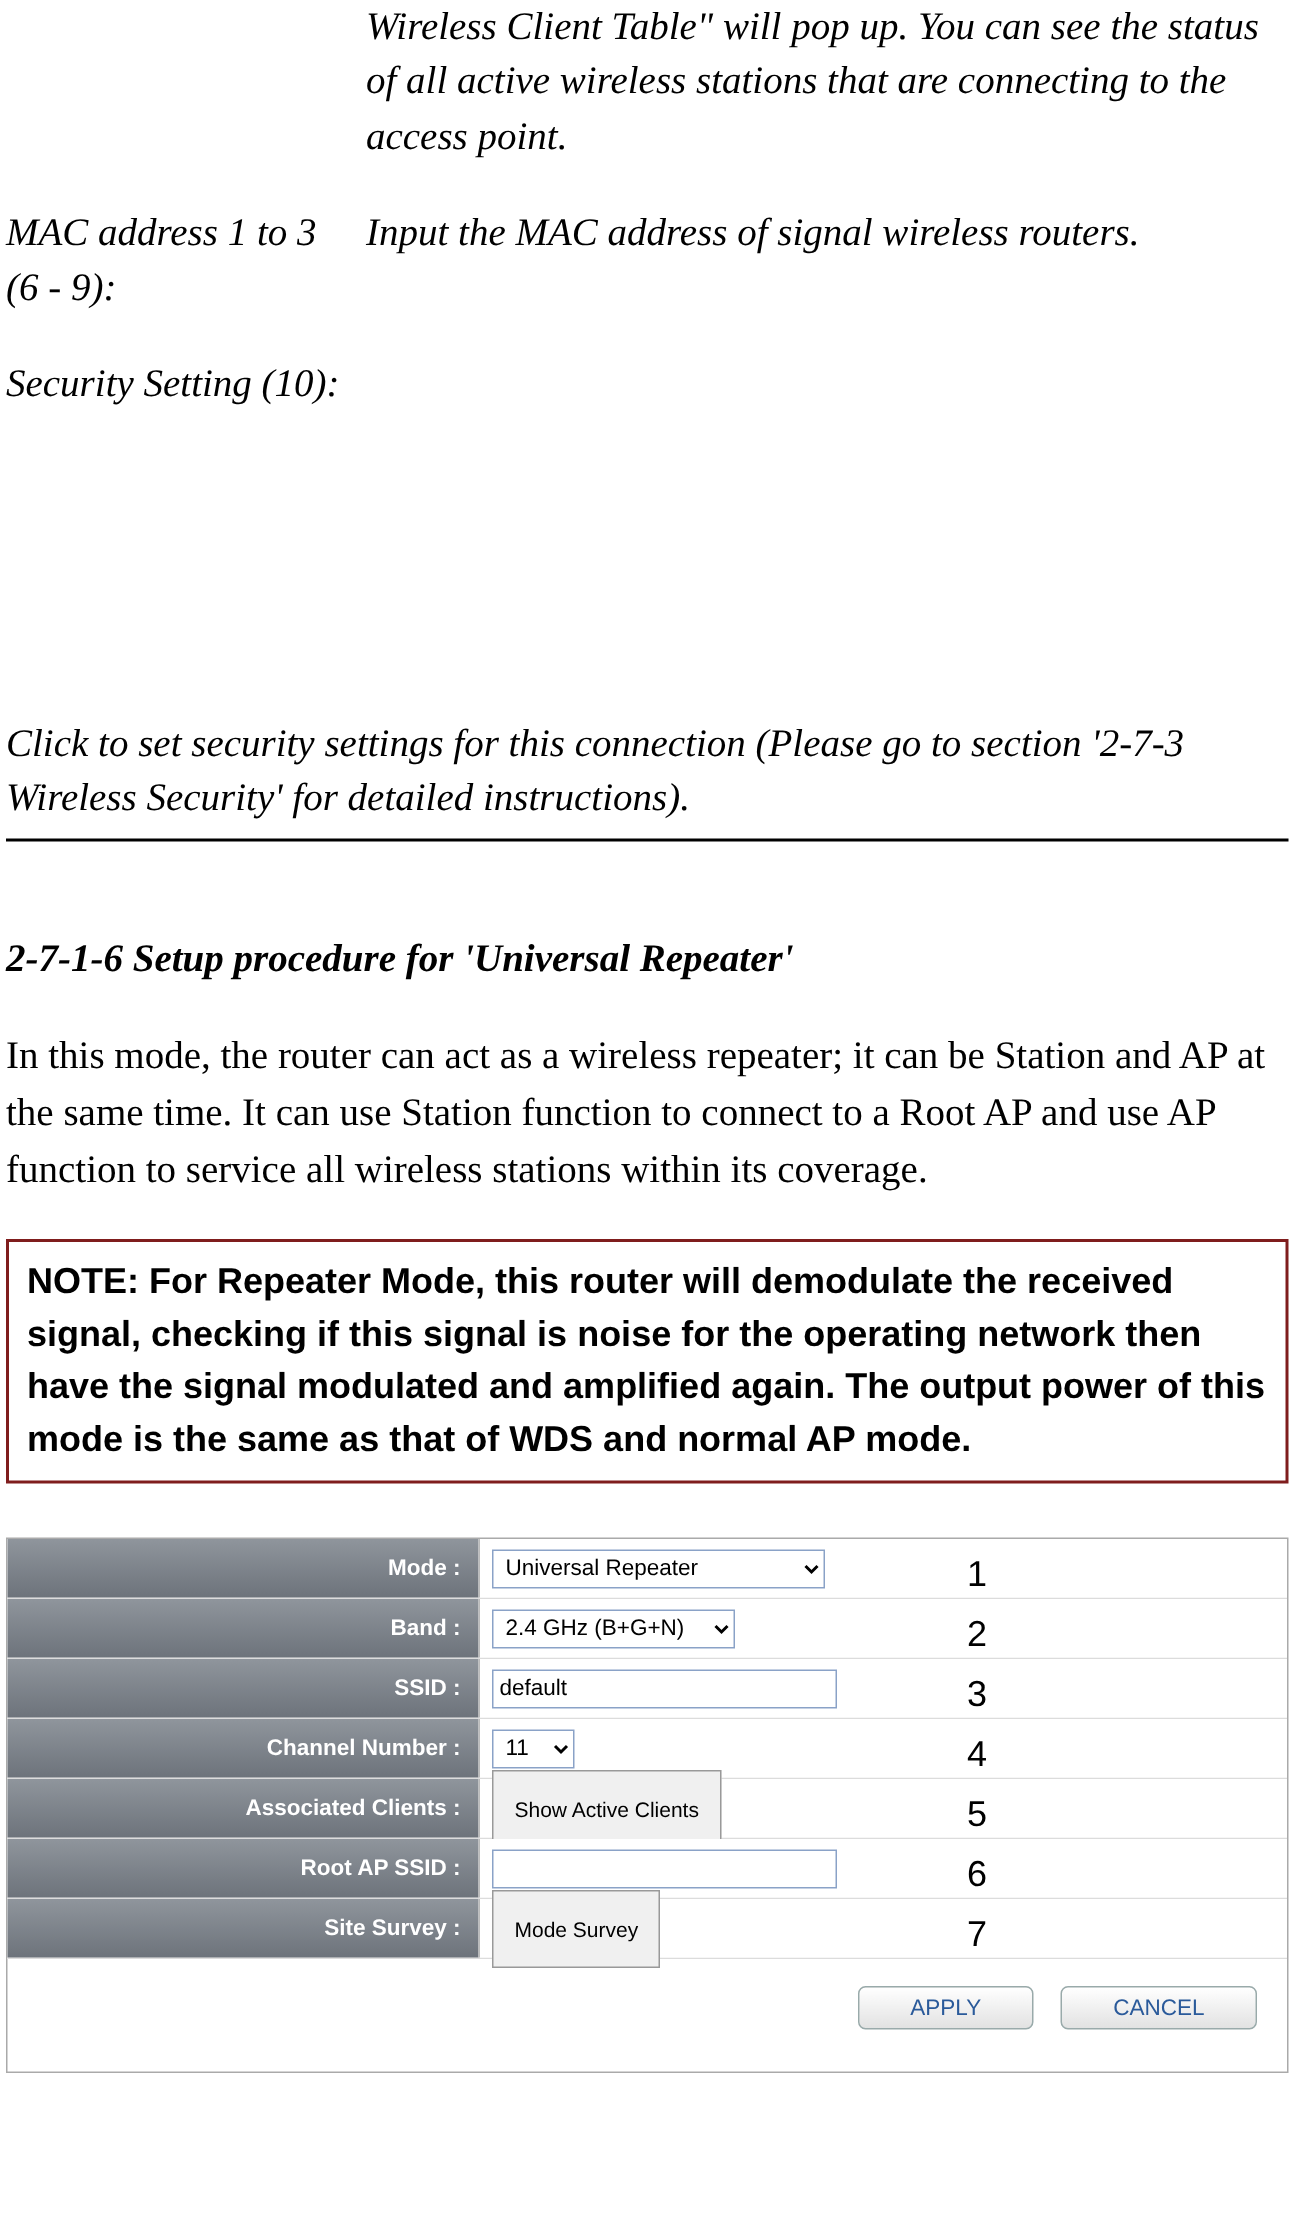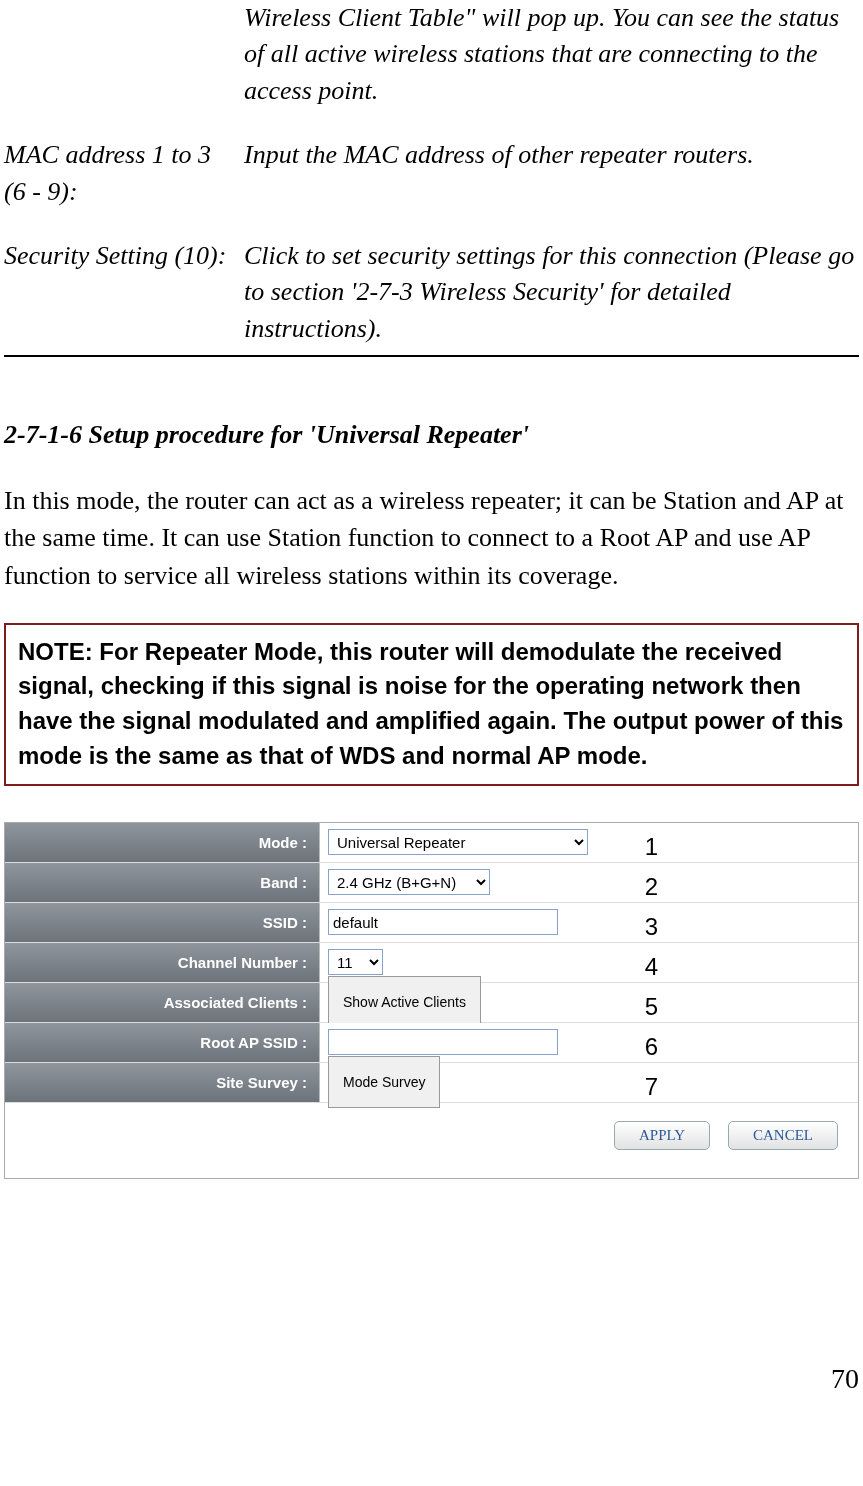--- a/index.html
+++ b/index.html
@@ -18,21 +18,21 @@
     .definitions {
       border-bottom: 2px solid #000;
       padding-bottom: 8px;
       margin-bottom: 60px;
     }
     .def-row {
       display: flex;
       margin-bottom: 28px;
       font-style: italic;
     }
-    .def-row:last-child { margin-bottom: 0; }
+    .def-row:last-child { margin-bottom: 0; flex-direction: column; }
     .def-label {
       flex: 0 0 240px;
       padding-right: 10px;
     }
     .def-desc {
       flex: 1;
     }
     .section-heading {
       font-weight: bold;
       font-style: italic;
@@ -93,21 +93,21 @@
       background: #fff;
     }
     select, input[type=text] {
       font-family: Arial, Helvetica, sans-serif;
       font-size: 15px;
       border: 1px solid #8aa2c7;
       background: #fff;
       height: 26px;
       padding: 2px 4px;
     }
-    .sel-mode { width: 260px; }
+    .sel-mode { width: 222px; }
     .sel-band { width: 162px; }
     .inp-ssid { width: 230px; }
     .sel-chan { width: 55px; }
     .inp-root { width: 230px; }
     .btn-inline {
       font-family: Arial, Helvetica, sans-serif;
       font-size: 14px;
       background: #f0f0f0;
       border: 1px solid #999;
       padding: 17px 14px;
@@ -121,26 +121,26 @@
       color: #000;
       pointer-events: none;
     }
     .actions {
       display: flex;
       justify-content: flex-end;
       gap: 18px;
       padding: 18px 20px 6px 0;
     }
     .btn-action {
-      font-family: Liberation Serif, serif;
+      font-family: Liberation Sans, sans-serif;
       font-size: 15px;
       background: linear-gradient(#ffffff, #e2e2e2);
       border: 1px solid #9aa;
       border-radius: 5px;
-      padding: 5px 24px;
+      padding: 5px 34px;
       cursor: pointer;
       color: #2a5a9a;
     }
     .page-num {
       text-align: right;
       font-size: 28px;
       margin-top: 180px;
       font-family: "Times New Roman", Times, serif;
     }
   </style>
@@ -149,21 +149,21 @@
 
 <div class="page">
 
   <div class="definitions">
     <div class="def-row">
       <div class="def-label"></div>
       <div class="def-desc">Wireless Client Table" will pop up. You can see the status of all active wireless stations that are connecting to the access point.</div>
     </div>
     <div class="def-row">
       <div class="def-label">MAC address 1 to 3 (6 - 9):</div>
-      <div class="def-desc">Input the MAC address of other repeater routers.</div>
+      <div class="def-desc">Input the MAC address of signal wireless routers.</div>
     </div>
     <div class="def-row">
       <div class="def-label">Security Setting (10):</div>
       <div class="def-desc">Click to set security settings for this connection (Please go to section '2-7-3 Wireless Security' for detailed instructions).</div>
     </div>
   </div>
 
   <div class="section-heading">2-7-1-6 Setup procedure for 'Universal Repeater'</div>
 
   <div class="body-para">In this mode, the router can act as a wireless repeater; it can be Station and AP at the same time. It can use Station function to connect to a Root AP and use AP function to service all wireless stations within its coverage.</div>

